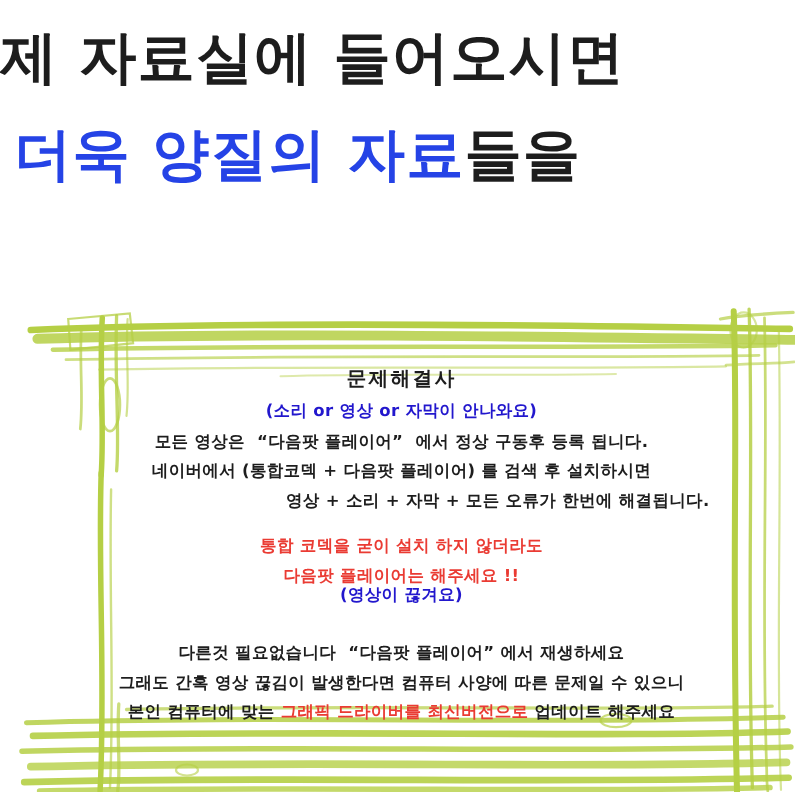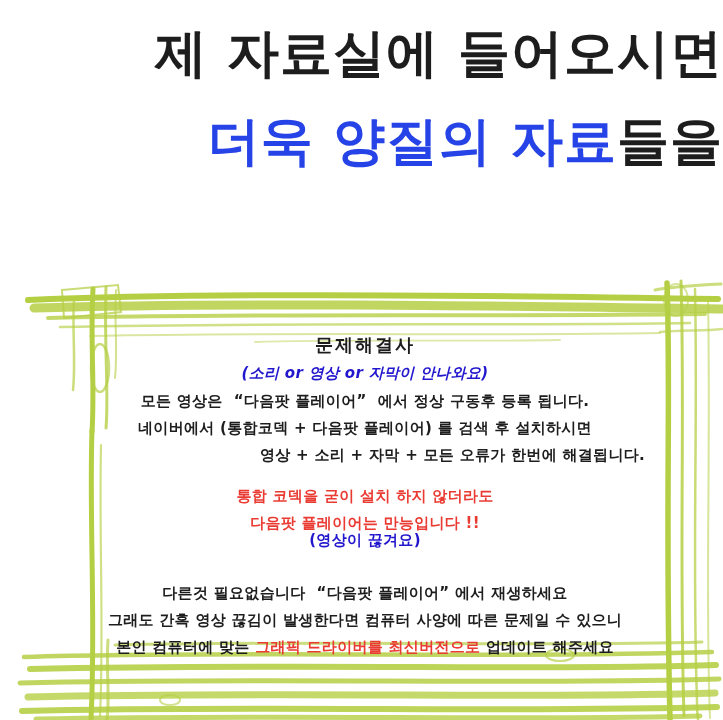--- a/index.html
+++ b/index.html
@@ -14,21 +14,21 @@
   .canvas {
     position: relative;
     width: 723px; height: 720px;
     background: #ffffff;
     overflow: hidden;
     font-family: "DejaVu Sans", sans-serif;
   }
   
   .headline {
     position: absolute; left: 0; width: 723px;
-    text-align: right;
+    text-align: left;
     font-family: "DejaVu Serif", serif;
     font-weight: 600;
     font-size: 52px;
     line-height: 62px;
     letter-spacing: 1px;
     color: var(--text-black);
     white-space: pre;
   }
   .headline .blue { color: var(--headline-blue); }
   #hl1 { top: 22px; }
@@ -51,21 +51,21 @@
     font-size: 15px;
     line-height: 20px;
     letter-spacing: 0.3px;
     color: var(--text-black);
     white-space: pre;
   }
   .box-title { font-size: 18px; letter-spacing: 2px; }
   .blue-line { color: var(--body-blue); }
   .red-line, .red-seg { color: var(--warning-red); margin-top: 13px; }
   #bx-title { top: 335px; }
-  #bx-sub1  { top: 363px; font-style: italic; }
+  #bx-sub1  { top: 363px; }
   #bx-l1 { top: 391px; }
   #bx-l2 { top: 418px; }
   #bx-l3 { top: 445px; text-align: right; }
   #bx-r1 { top: 473px; }
   #bx-r2 { top: 500px; }
   #bx-sub2 { top: 530px; }
   #bx-m1 { top: 583px; }
   #bx-m2 { top: 610px; }
   #bx-m3 { top: 637px; }
 </style>
@@ -116,20 +116,20 @@
     <path d="M108,640 C106,670 110,700 107,719" stroke-width="3" opacity="0.7"></path>
   </svg>
 
   <div class="box-line box-title" id="bx-title">문제해결사</div>
 
   <div class="box-line blue-line" id="bx-sub1">(소리 or 영상 or 자막이 안나와요)</div>
   <div class="box-line" id="bx-l1">모든 영상은  “다음팟 플레이어”  에서 정상 구동후 등록 됩니다.</div>
   <div class="box-line" id="bx-l2">네이버에서 (통합코덱 + 다음팟 플레이어) 를 검색 후 설치하시면</div>
   <div class="box-line" id="bx-l3">영상 + 소리 + 자막 + 모든 오류가 한번에 해결됩니다.</div>
   <div class="box-line red-line" id="bx-r1">통합 코덱을 굳이 설치 하지 않더라도</div>
-  <div class="box-line red-line" id="bx-r2">다음팟 플레이어는 만능입니다 !!</div>
+  <div class="box-line red-line" id="bx-r2">다음팟 플레이어는 해주세요 !!</div>
 
   <div class="box-line blue-line" id="bx-sub2">(영상이 끊겨요)</div>
   <div class="box-line" id="bx-m1">다른것 필요없습니다  “다음팟 플레이어” 에서 재생하세요</div>
   <div class="box-line" id="bx-m2">그래도 간혹 영상 끊김이 발생한다면 컴퓨터 사양에 따른 문제일 수 있으니</div>
   <div class="box-line" id="bx-m3"><span>본인 컴퓨터에 맞는 </span><span class="red-seg">그래픽 드라이버를 최신버전으로</span><span> 업데이트 해주세요</span></div>
 
 </div>
 
 </body></html>

